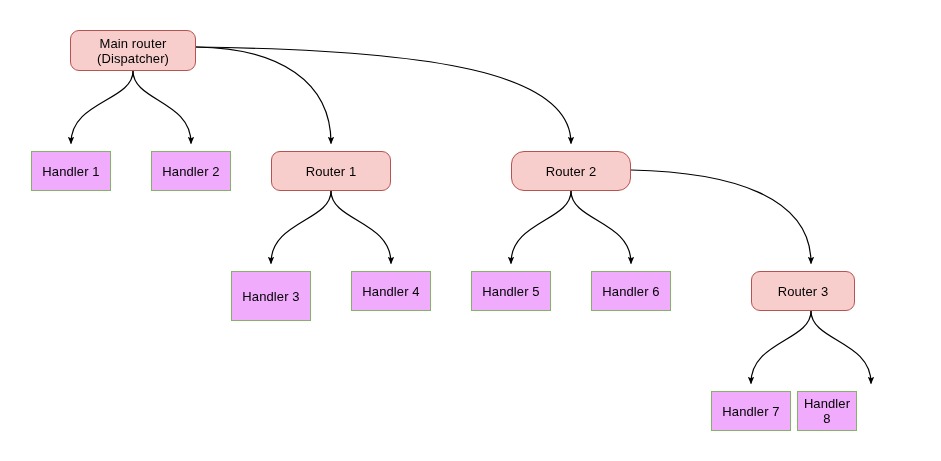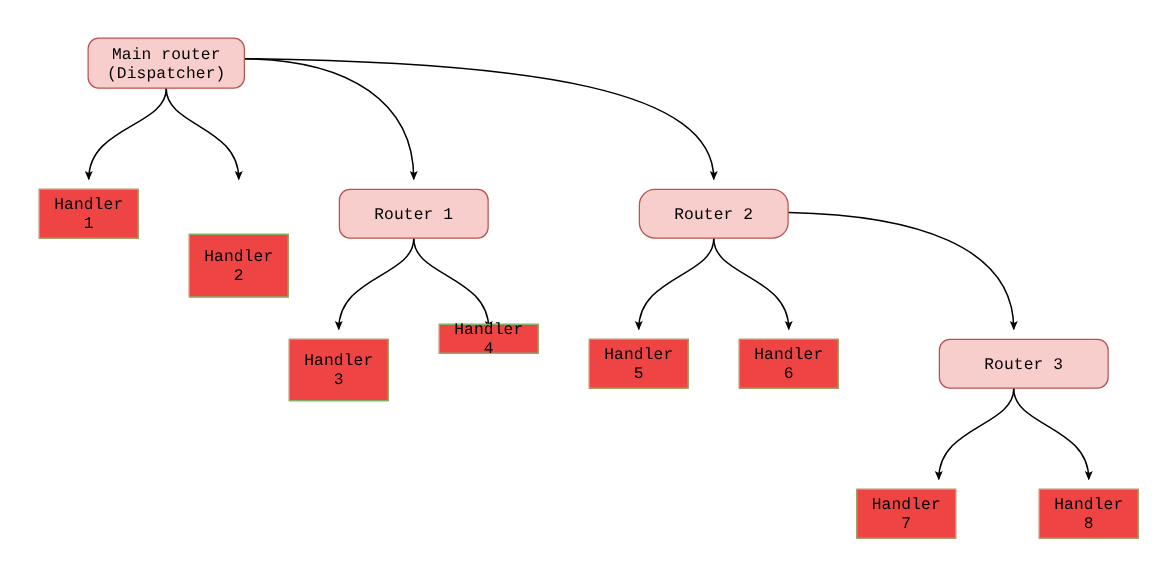--- a/index.html
+++ b/index.html
@@ -36,28 +36,27 @@
     line-height: 15px;
     color: #000000;
     letter-spacing: 0.1px;
   }
   .node-router {
     background: #f8cecc;
     border: 1px solid #b85450;
     border-radius: 9px;
   }
   .node-handler {
-    background: #ef4444;
+    background: #f0abfc;
     border: 1px solid #82b366;
     border-radius: 0;
   }
   .node-label {
     white-space: pre-line;
     padding: 0 4px;
-    font-family: Liberation Mono, monospace;
   }
 </style>
 </head>
 <body>
 
 <div id="diagram-canvas">
 
   <svg id="edge-layer" viewBox="0 0 941 461" xmlns="http://www.w3.org/2000/svg">
     <defs>
       <marker id="arrowhead" markerWidth="10" markerHeight="10" refX="6.2" refY="3.2" orient="auto" markerUnits="userSpaceOnUse">
@@ -80,45 +79,45 @@
   </svg>
 
   <div id="node-layer">
       <div class="node node-router" style="left: 70px; top: 30px; width: 126px; height: 41px;">
         <span class="node-label">Main router
 (Dispatcher)</span>
       </div>
       <div class="node node-handler" style="left: 31px; top: 151px; width: 80px; height: 40px;">
         <span class="node-label">Handler 1</span>
       </div>
-      <div class="node node-handler" style="left: 151px; top: 151px; width: 80px; height: 51px; margin-top: 36px;">
+      <div class="node node-handler" style="left: 151px; top: 151px; width: 80px; height: 40px;">
         <span class="node-label">Handler 2</span>
       </div>
       <div class="node node-router" style="left: 271px; top: 151px; width: 120px; height: 40px; text-align: right;">
         <span class="node-label">Router 1</span>
       </div>
       <div class="node node-router" style="left: 511px; top: 151px; width: 120px; height: 40px; border-radius: 13px;">
         <span class="node-label">Router 2</span>
       </div>
       <div class="node node-handler" style="left: 231px; top: 271px; width: 80px; height: 50px;">
         <span class="node-label">Handler 3</span>
       </div>
-      <div class="node node-handler" style="left: 351px; top: 259px; width: 80px; height: 24px;">
+      <div class="node node-handler" style="left: 351px; top: 271px; width: 80px; height: 40px;">
         <span class="node-label">Handler 4</span>
       </div>
       <div class="node node-handler" style="left: 471px; top: 271px; width: 80px; height: 40px;">
         <span class="node-label">Handler 5</span>
       </div>
       <div class="node node-handler" style="left: 591px; top: 271px; width: 80px; height: 40px; justify-content: center;">
         <span class="node-label">Handler 6</span>
       </div>
-      <div class="node node-router" style="left: 751px; top: 271px; width: 136px; height: 40px;">
+      <div class="node node-router" style="left: 751px; top: 271px; width: 104px; height: 40px;">
         <span class="node-label">Router 3</span>
       </div>
-      <div class="node node-handler" style="left: 685px; top: 391px; width: 80px; height: 40px;">
+      <div class="node node-handler" style="left: 711px; top: 391px; width: 80px; height: 40px;">
         <span class="node-label">Handler 7</span>
       </div>
-      <div class="node node-handler" style="left: 831px; top: 391px; width: 80px; height: 40px;">
+      <div class="node node-handler" style="left: 797px; top: 391px; width: 60px; height: 40px;">
         <span class="node-label">Handler 8</span>
       </div>
     </div>
 
 </div>
 
 </body></html>

